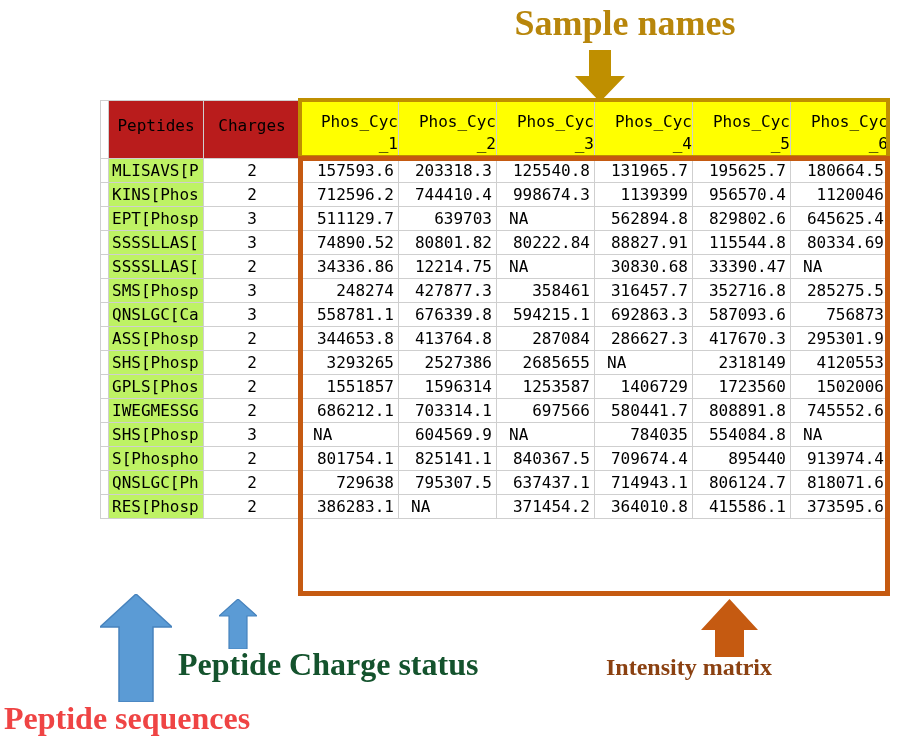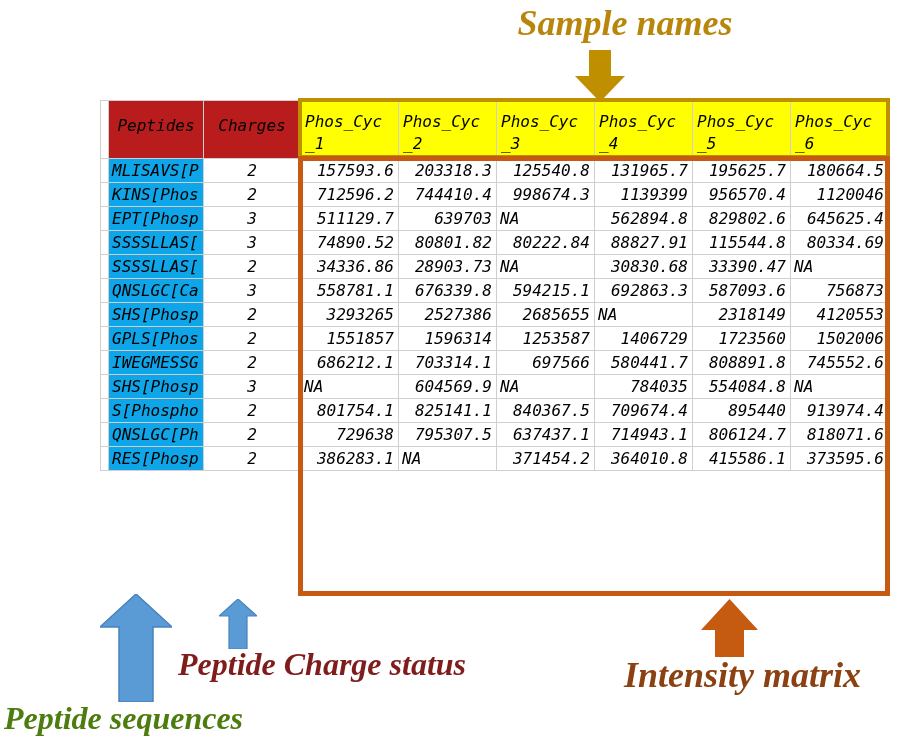--- a/index.html
+++ b/index.html
@@ -4,35 +4,34 @@
 <style>
   * { margin: 0; padding: 0; box-sizing: border-box; }
   html, body { background: #ffffff; }
   #canvas {
     position: relative;
     width: 900px;
     height: 749px;
     background: #ffffff;
     overflow: hidden;
     font-family: "DejaVu Sans Mono", monospace;
-    font-style: italic;
   }
 
   
   .anno {
     position: absolute;
     font-family: "Liberation Serif", serif;
     font-weight: bold;
     white-space: nowrap;
   }
   #sample-names-label   { left: 495px; top: 2px;  width: 260px; text-align: center;
                           font-size: 36px; color: #B8860B; }
-  #peptide-seq-label    { left: 4px;   top: 700px; font-size: 32px; color: #4d7c0f; }
-  #charge-status-label  { left: 178px; top: 646px; font-size: 32px; color: #7f1d1d; }
-  #intensity-label      { left: 624px; top: 654px; font-size: 36px; color: #8B4111; }
+  #peptide-seq-label    { left: 4px;   top: 700px; font-size: 32px; color: #ef4444; }
+  #charge-status-label  { left: 178px; top: 646px; font-size: 32px; color: #14532d; }
+  #intensity-label      { left: 606px; top: 654px; font-size: 24px; color: #8B4111; }
 
   
   .arrow { position: absolute; }
   #arrow-sample    { left: 570px; top: 50px;  }
   #arrow-peptides  { left: 100px; top: 594px; }
   #arrow-charges   { left: 219px; top: 599px; }
   #arrow-intensity { left: 701px; top: 599px; }
 
   
   #sheet {
@@ -53,28 +52,28 @@
   #sheet tbody td { height: 24px; vertical-align: middle; }
 
   .th-sliver, .td-sliver { background: #ffffff; }
   .th-blue {
     background: #b91c1c;
     text-align: center;
     padding-bottom: 23px;
   }
   .th-sample {
     background: #FFFF00;
-    text-align: left;
+    text-align: right;
     padding: 2px 0 3px 4px;
     line-height: 22px;
   }
-  .td-peptide { text-align: left;  padding-left: 3px; background: #0ea5e9; }
+  .td-peptide { text-align: left;  padding-left: 3px; background: #bef264; }
   .td-charge  { text-align: center; background: #fff; }
   .td-val     { text-align: right; padding-right: 4px; background: #fff; }
-  .td-val.na  { text-align: left;  padding-left: 3px; }
+  .td-val.na  { text-align: left;  padding-left: 12px; }
 
   
   .outline { position: absolute; pointer-events: none; background: transparent; }
   #sample-outline {
     left: 298px; top: 98px; width: 592px; height: 61px;
     border: 4px solid #BF8F00;
   }
   #matrix-outline {
     left: 298px; top: 156px; width: 592px; height: 440px;
     border: 5px solid #C55A11;
@@ -179,36 +178,58 @@
           <td class="td-val">80222.84</td>
           <td class="td-val">88827.91</td>
           <td class="td-val">115544.8</td>
           <td class="td-val">80334.69</td>
         </tr>
         <tr>
           <td class="td-sliver"></td>
           <td class="td-peptide">SSSSLLAS[</td>
           <td class="td-charge">2</td>
           <td class="td-val">34336.86</td>
-          <td class="td-val">28903.73</td>
+          <td class="td-val">12214.75</td>
           <td class="td-val na">NA</td>
           <td class="td-val">30830.68</td>
           <td class="td-val">33390.47</td>
           <td class="td-val na">NA</td>
+        </tr>
+        <tr>
+          <td class="td-sliver"></td>
+          <td class="td-peptide">SMS[Phosp</td>
+          <td class="td-charge">3</td>
+          <td class="td-val">248274</td>
+          <td class="td-val">427877.3</td>
+          <td class="td-val">358461</td>
+          <td class="td-val">316457.7</td>
+          <td class="td-val">352716.8</td>
+          <td class="td-val">285275.5</td>
         </tr>
         <tr>
           <td class="td-sliver"></td>
           <td class="td-peptide">QNSLGC[Ca</td>
           <td class="td-charge">3</td>
           <td class="td-val">558781.1</td>
           <td class="td-val">676339.8</td>
           <td class="td-val">594215.1</td>
           <td class="td-val">692863.3</td>
           <td class="td-val">587093.6</td>
           <td class="td-val">756873</td>
+        </tr>
+        <tr>
+          <td class="td-sliver"></td>
+          <td class="td-peptide">ASS[Phosp</td>
+          <td class="td-charge">2</td>
+          <td class="td-val">344653.8</td>
+          <td class="td-val">413764.8</td>
+          <td class="td-val">287084</td>
+          <td class="td-val">286627.3</td>
+          <td class="td-val">417670.3</td>
+          <td class="td-val">295301.9</td>
         </tr>
         <tr>
           <td class="td-sliver"></td>
           <td class="td-peptide">SHS[Phosp</td>
           <td class="td-charge">2</td>
           <td class="td-val">3293265</td>
           <td class="td-val">2527386</td>
           <td class="td-val">2685655</td>
           <td class="td-val na">NA</td>
           <td class="td-val">2318149</td>

